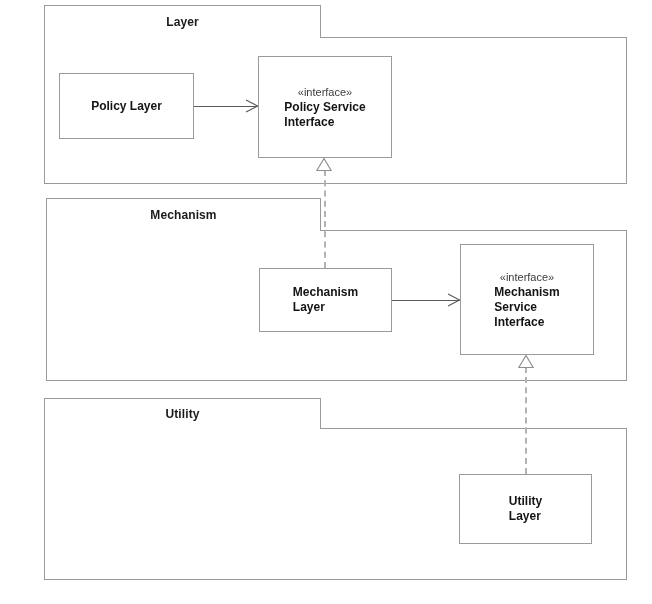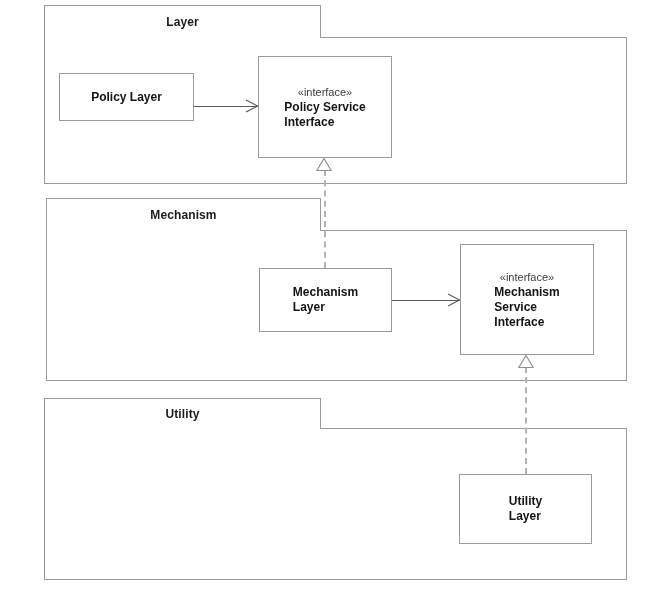--- a/index.html
+++ b/index.html
@@ -151,21 +151,21 @@
     </svg>
   </div>
 
   <div class="conn-line-h" id="conn-mech-usage-line" style="left: 392px; top: 300px; width: 68px;"></div>
   <div class="arrow-open" id="conn-mech-usage-head" style="left: 447px; top: 293px;">
     <svg width="14" height="14" viewBox="0 0 14 14">
       <polyline points="1,1 12.5,7 1,13" fill="none" stroke="#5a5a5a" stroke-width="1.1"></polyline>
     </svg>
   </div>
 
-  <div class="node-box" id="node-policy-layer" style="left: 59px; top: 73px; width: 135px; height: 48px;">
+  <div class="node-box" id="node-policy-layer" style="left: 59px; top: 73px; width: 135px; height: 66px;">
     <span class="node-name">Policy Layer</span>
   </div>
 
   <div class="node-box" id="node-policy-service-interface" style="left: 258px; top: 56px; width: 134px; height: 102px;">
     <span class="node-stereotype">«interface»</span>
     <span class="node-name">Policy Service
 Interface</span>
   </div>
 
   <div class="node-box" id="node-mechanism-layer" style="left: 259px; top: 268px; width: 133px; height: 64px;">

